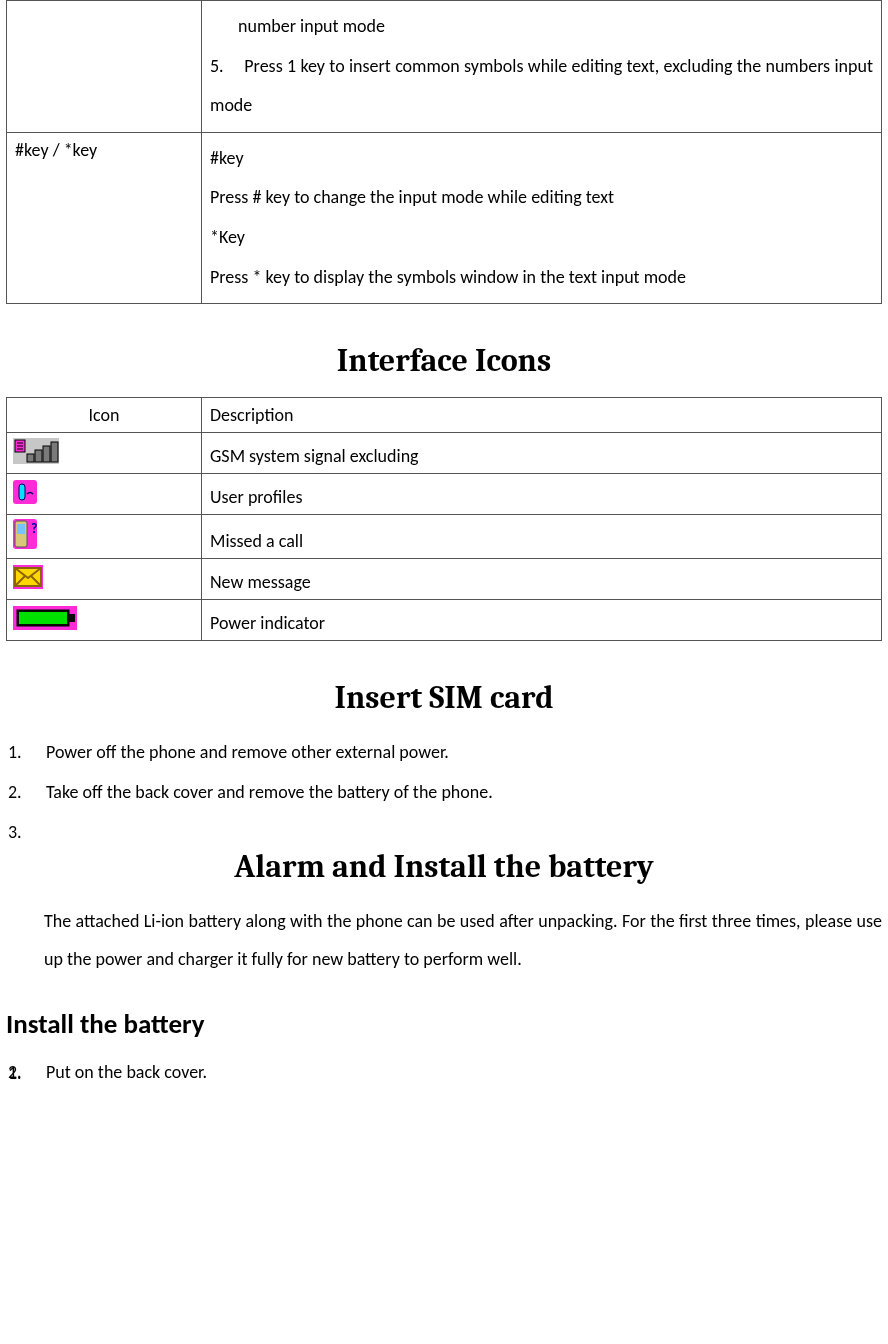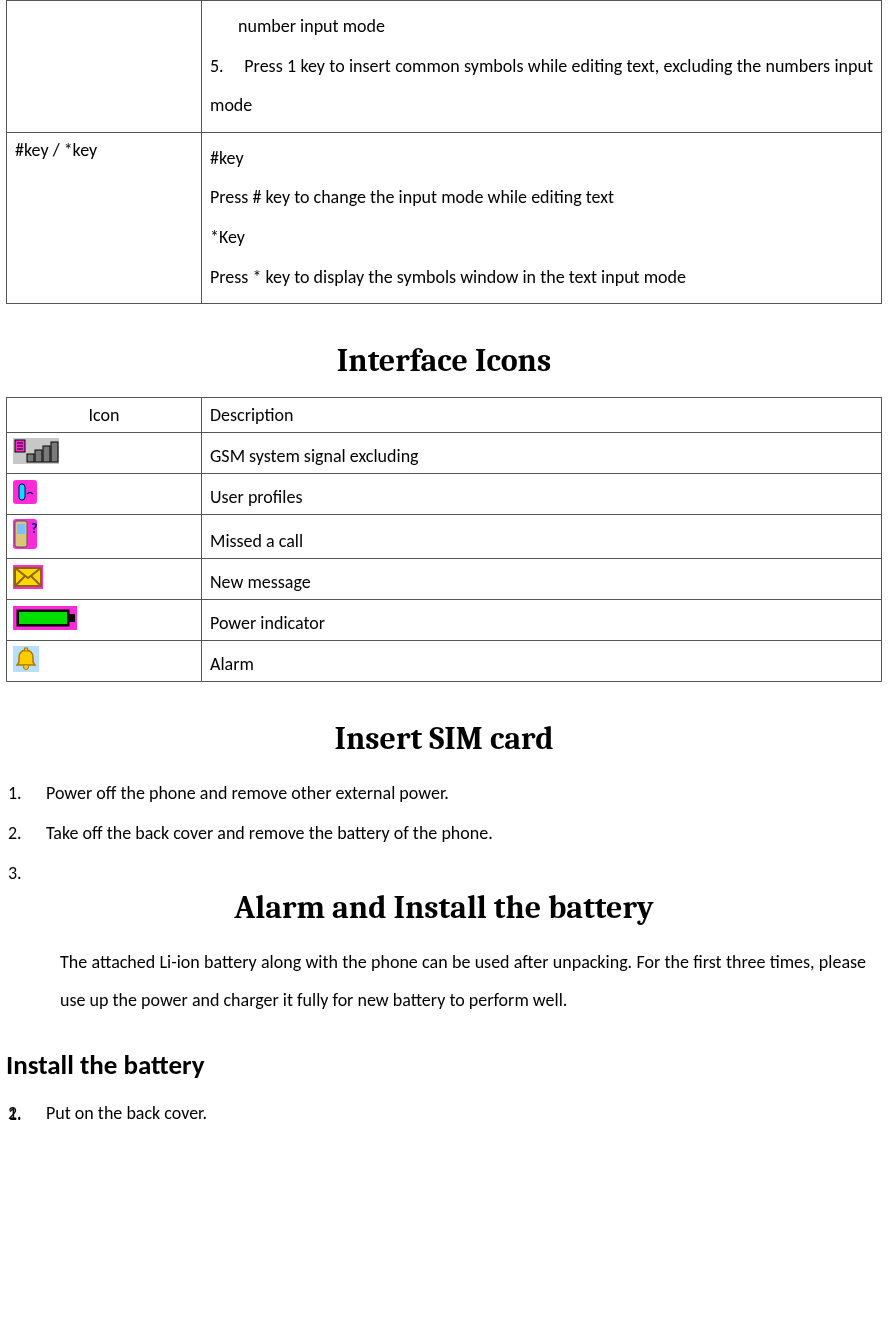--- a/index.html
+++ b/index.html
@@ -41,21 +41,21 @@
     font-weight: bold;
     font-size: 27px;
     margin: 28px 0 14px 0;
   }
   .icons-table .col-icon { width: 195px; vertical-align: middle; text-align:center; }
   .icons-table .col-desc { width: auto; vertical-align: bottom; padding-top: 12px; }
   .icons-table .hdr td { text-align: center; padding: 6px 8px; }
   ol.steps { list-style: none; margin: 6px 0 0 0; padding: 0 0 0 2px; }
   ol.steps li { line-height: 2.0; margin-bottom: 4px; padding-left: 38px; text-indent: 0; position: relative; }
   ol.steps li .num { position:absolute; left:0; }
-  .para { line-height: 2.1; margin: 8px 16px; text-align: justify; padding-left: 38px; }
+  .para { line-height: 2.1; margin: 8px 0; text-align: justify; padding-left: 38px; }
   
   .ic { display:inline-block; vertical-align:middle; }
 </style>
 </head>
 <body>
 
 <div class="page">
 
 <table class="keys-table">
   <colgroup>
@@ -159,33 +159,20 @@
         <svg width="64" height="24" viewBox="0 0 64 24">
           <rect x="0" y="0" width="64" height="24" fill="#ff2bd8"></rect>
           <rect x="4" y="4" width="52" height="16" fill="#0a0a0a" stroke="#000"></rect>
           <rect x="6" y="6" width="48" height="12" fill="#00e000"></rect>
           <rect x="56" y="8" width="6" height="8" fill="#0a0a0a"></rect>
         </svg>
       </span>
     </td>
     <td class="col-desc">Power indicator</td>
   </tr>
-  <tr>
-    <td class="col-icon" style="text-align:left; padding:4px 6px;">
-      <span class="ic">
-        <svg width="26" height="26" viewBox="0 0 26 26">
-          <rect x="0" y="0" width="26" height="26" fill="#b8dfff"></rect>
-          <path d="M13 4 a7 7 0 0 1 7 7 v5 l2 3 h-18 l2 -3 v-5 a7 7 0 0 1 7 -7 z" fill="#ffcc00" stroke="#aa7700" stroke-width="1.5"></path>
-          <circle cx="13" cy="21" r="2.5" fill="#ffcc00" stroke="#aa7700"></circle>
-          <rect x="11.5" y="2" width="3" height="3" fill="#ffcc00" stroke="#aa7700"></rect>
-        </svg>
-      </span>
-    </td>
-    <td class="col-desc">Alarm</td>
-  </tr>
 </tbody>
     </table>
 
 <h2 class="serif">Insert SIM card</h2>
 
 <ol class="steps">
   <li><span class="num">1.</span><span>Power off the phone and remove other external power.</span></li>
   <li><span class="num">2.</span><span>Take off the back cover and remove the battery of the phone.</span></li>
   <li><span class="num">3.</span></li>
 </ol>

